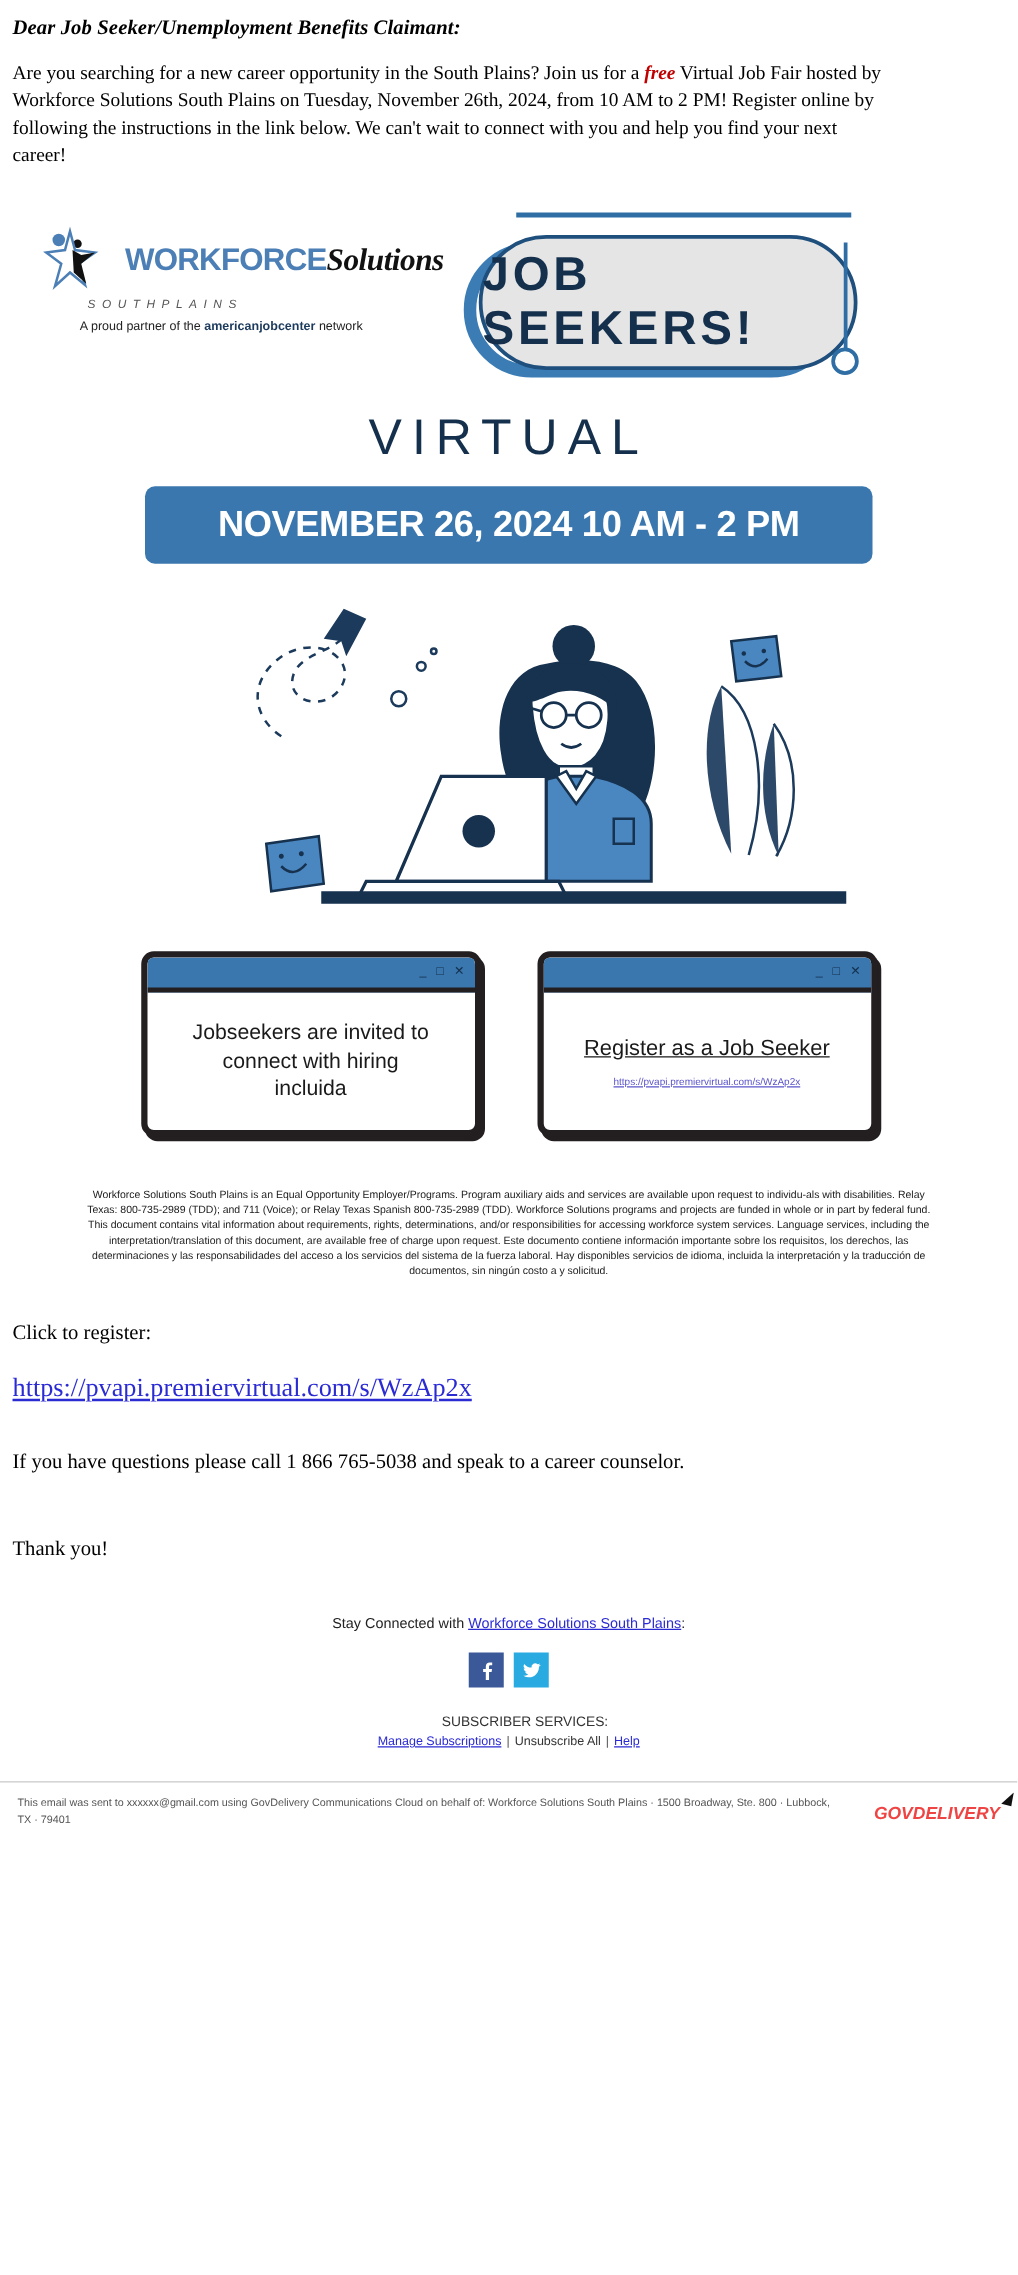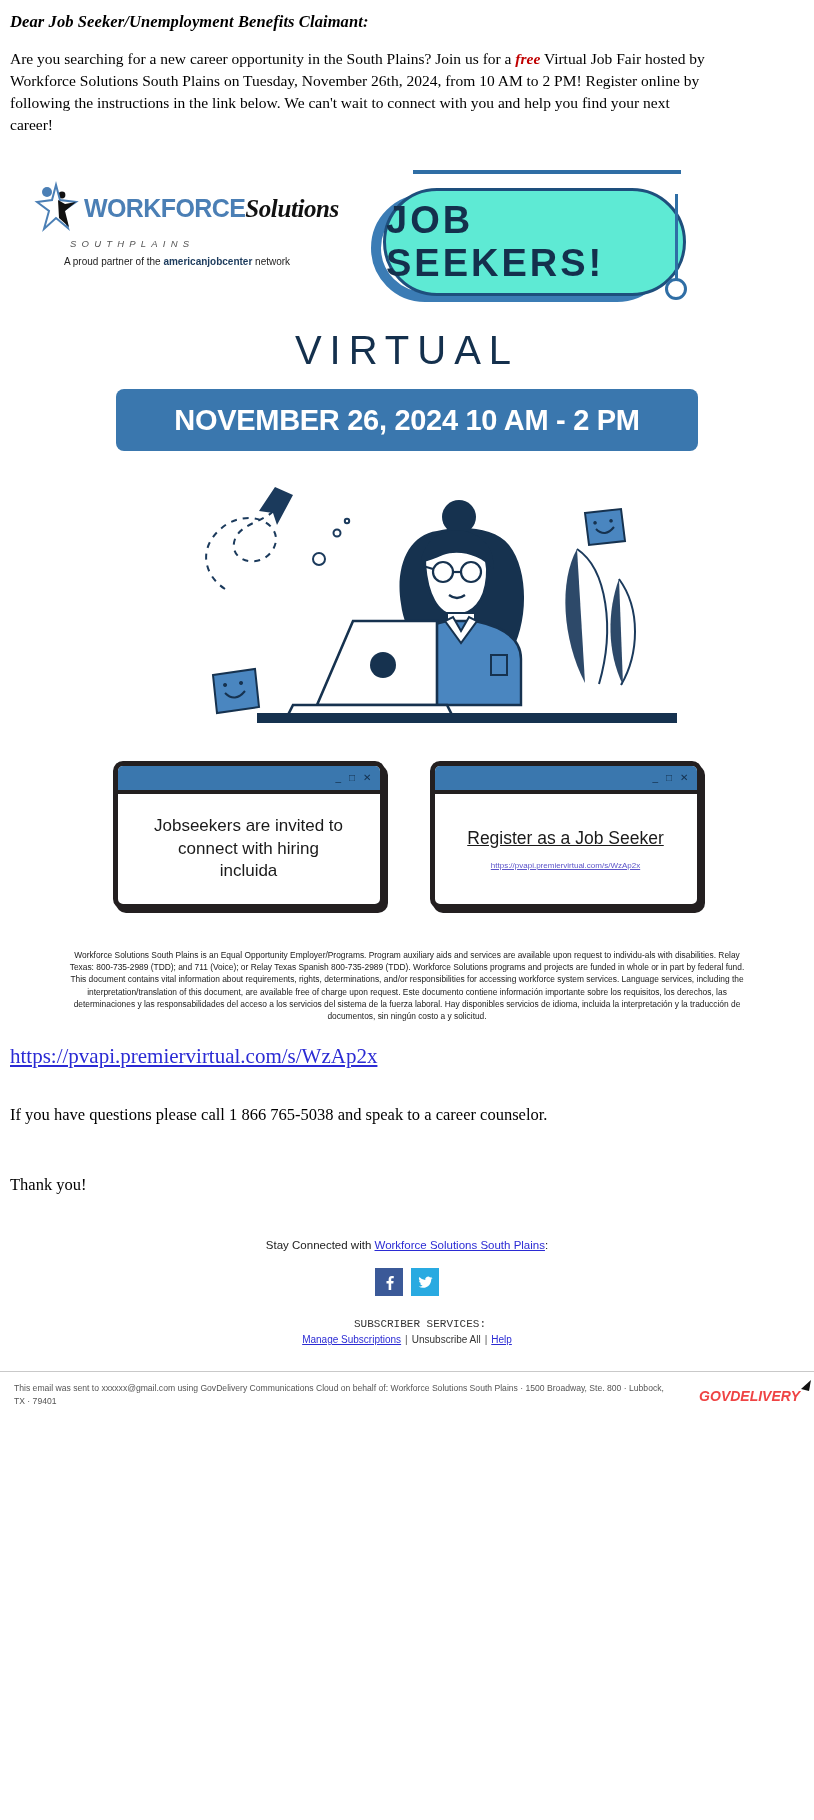--- a/index.html
+++ b/index.html
@@ -27,21 +27,21 @@
   }
   .free{color:#c00000;font-style:italic;font-weight:bold;}
 
   
   .flyer{position:relative;width:814px;padding-top:24px;}
 
   .flyer-top{position:relative;height:150px;}
 
   
   .logo-block{position:absolute;left:32px;top:14px;width:290px;}
-  .logo-row{display:flex;align-items:center;gap:4px;}
+  .logo-row{display:flex;align-items:center;gap:20px;}
   .logo-mark{width:48px;height:56px;flex:0 0 auto;}
   .logo-text{line-height:1;}
   .logo-word{display:flex;align-items:baseline;}
   .logo-workforce{
     font-family:"Liberation Sans", sans-serif;font-weight:bold;
     font-size:25px;color:#4b7fb5;letter-spacing:-.6px;
   }
   .logo-solutions{
     font-family:"Liberation Serif", serif;font-style:italic;font-weight:bold;
     font-size:25px;color:#111;letter-spacing:-.4px;
@@ -66,21 +66,21 @@
   .badge-topline{
     position:absolute;left:68px;top:4px;width:268px;height:4px;background:#2f6ea5;
   }
   .badge-shadow{
     position:absolute;left:26px;top:28px;width:300px;height:108px;
     border:10px solid #3b7cb5;border-radius:54px;box-sizing:border-box;
   }
   .badge-main{
     position:absolute;left:38px;top:22px;width:303px;height:108px;
     border:3px solid #1e4f7d;border-radius:54px;box-sizing:border-box;
-    background:#5eead4;display:flex;align-items:center;justify-content:center;
+    background:#e5e5e5;display:flex;align-items:center;justify-content:center;
   }
   .badge-text{
     font-family:"Liberation Sans", sans-serif;font-weight:bold;
     font-size:38px;color:#14304d;letter-spacing:3px;
   }
   .badge-tail{
     position:absolute;left:330px;top:28px;width:3px;height:90px;background:#2f6ea5;
   }
   .badge-dot{
     position:absolute;left:320px;top:112px;width:22px;height:22px;
@@ -169,21 +169,21 @@
   .footer{margin-top:44px;text-align:center;}
   .stay{
     font-family:"Liberation Sans", sans-serif;font-size:11.5px;color:#222;
   }
   .stay a{color:#2b2bd4;text-decoration:underline;}
   .social{display:flex;justify-content:center;gap:8px;margin-top:17px;}
   .sq{width:28px;height:28px;display:flex;align-items:center;justify-content:center;}
   .sq.fb{background:#3b5998;}
   .sq.tw{background:#29aae1;}
   .subs{
-    margin-top:22px;font-family:Liberation Mono, monospace;font-size:11px;color:#333;margin-left:26px;
+    margin-top:22px;font-family:Liberation Sans, sans-serif;font-size:11px;color:#333;margin-left:26px;
   }
   .subs-links{margin-top:4px;font-family:"Liberation Sans", sans-serif;font-size:10px;color:#333;}
   .subs-links a{color:#2b2bd4;text-decoration:underline;}
   .subs-links .plain{color:#333;}
   .sep{color:#555;padding:0 4px;}
 
   .legal-wrap{
     margin-top:26px;border-top:1px solid #c9c9c9;padding:10px 14px 10px 14px;
     display:flex;align-items:flex-start;justify-content:space-between;
   }
@@ -334,20 +334,21 @@
           <div class="win-link">Register as a Job Seeker</div>
           <div class="win-url">https://pvapi.premiervirtual.com/s/WzAp2x</div>
         </div>
       </div>
     </div>
 
     <div class="disclaimer">Workforce Solutions South Plains is an Equal Opportunity Employer/Programs. Program auxiliary aids and services are available upon request to individu-als with disabilities. Relay Texas: 800-735-2989 (TDD); and 711 (Voice); or Relay Texas Spanish 800-735-2989 (TDD). Workforce Solutions programs and projects are funded in whole or in part by federal fund. This document contains vital information about requirements, rights, determinations, and/or responsibilities for accessing workforce system services. Language services, including the interpretation/translation of this document, are available free of charge upon request. Este documento contiene información importante sobre los requisitos, los derechos, las determinaciones y las responsabilidades del acceso a los servicios del sistema de la fuerza laboral. Hay disponibles servicios de idioma, incluida la interpretación y la traducción de documentos, sin ningún costo a y solicitud.</div>
   </div>
 
   <div class="lower">
+    <p class="click-reg">Click to register:</p>
     <a class="reg-link" href="#">https://pvapi.premiervirtual.com/s/WzAp2x</a>
     <p class="questions">If you have questions please call 1 866 765-5038 and speak to a career counselor.</p>
     <p class="thankyou">Thank you!</p>
   </div>
 
   <div class="footer">
     <div class="stay">
       <span>Stay Connected with </span><a href="#">Workforce Solutions South Plains</a><span>:</span>
     </div>
 

